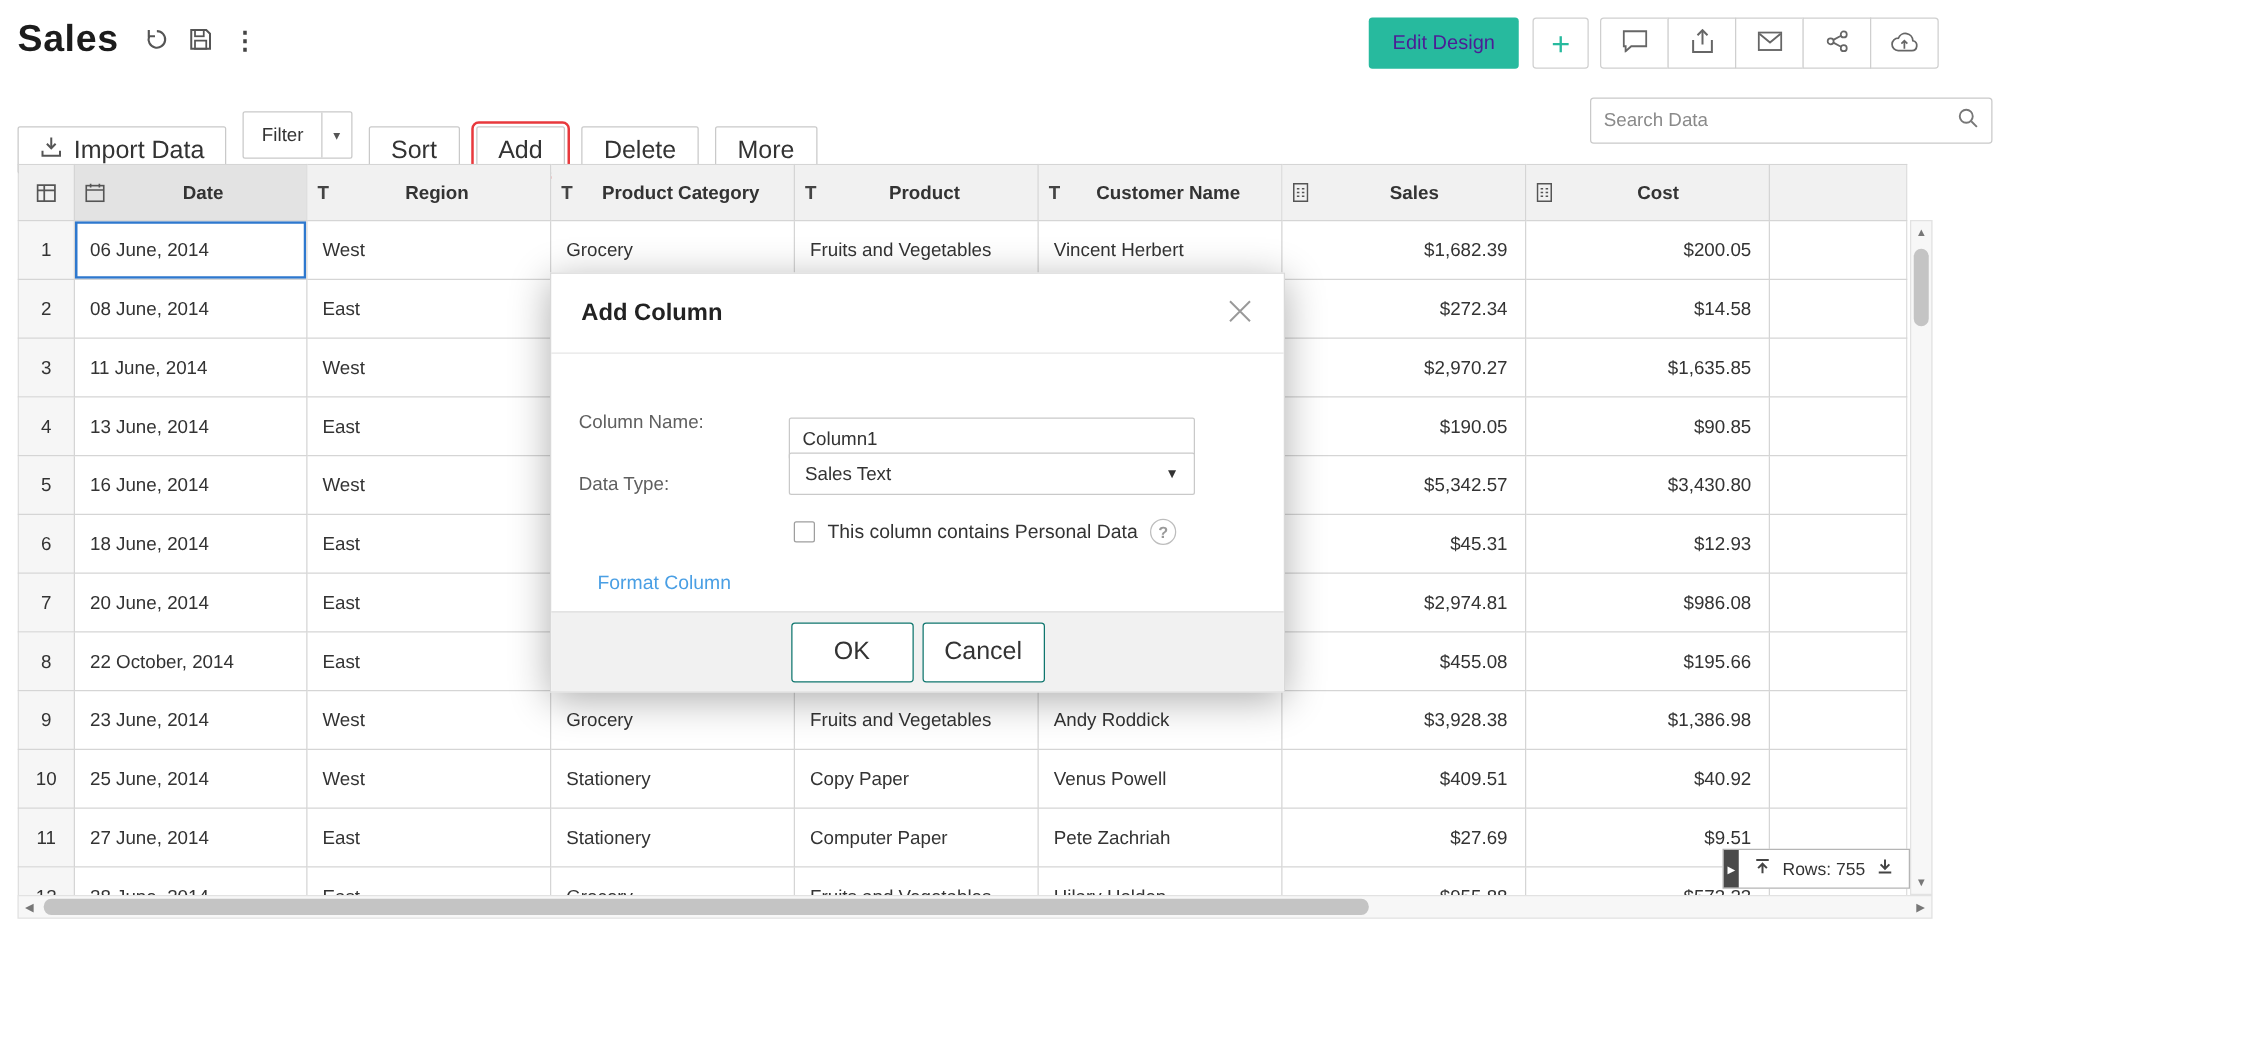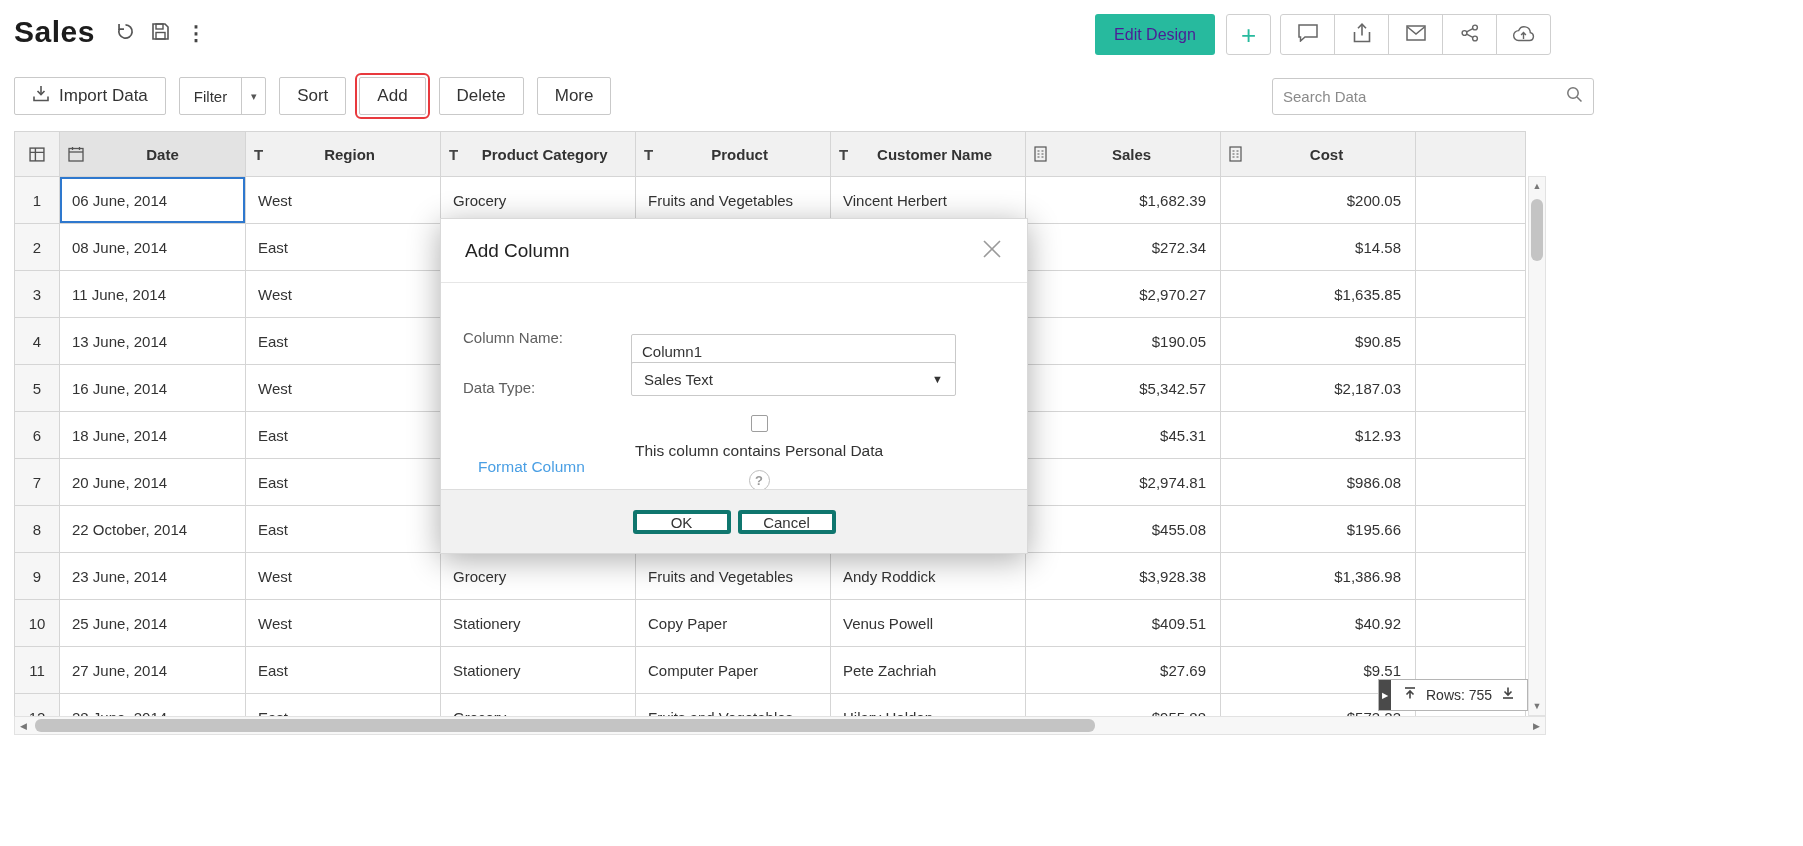--- a/index.html
+++ b/index.html
@@ -18,23 +18,23 @@
   .plus-btn { position:absolute; left:1226px; top:14px; width:45px; height:41px; background:#fff;
      border:1px solid #cfcfcf; border-radius:3px; color:#27BA9E; font-size:26px; line-height:26px; cursor:pointer; }
   .icon-group { position:absolute; left:1280px; top:14px; display:flex; }
   .icon-group .grp-btn { width:55px; height:41px; background:#fff; border:1px solid #cfcfcf; margin-left:-1px;
      display:flex; align-items:center; justify-content:center; cursor:pointer; }
   .icon-group .grp-btn:first-child { margin-left:0; border-radius:3px 0 0 3px; }
   .icon-group .grp-btn:last-child { border-radius:0 3px 3px 0; }
 
   
   .toolbar { position:absolute; left:14px; top:77px; display:flex; gap:13px; align-items:center; }
-  .tb-btn { height:38px; background:#fff; border:1px solid #c9c9c9; border-radius:2px; font-size:17px;
+  .tb-btn { height:38px; background:#fff; border:1px solid #c9c9c9; border-radius:2px; font-size:20px;
      color:#333; display:flex; align-items:center; padding:0 17px; gap:9px; cursor:pointer;
-     font-family:"Liberation Sans", sans-serif; }
+     font-family:"Liberation Sans", sans-serif;margin-top:24px; }
   .tb-btn.add { outline:2px solid #E8393D; outline-offset:2px; }
   .tb-split { height:38px; display:flex; border:1px solid #c9c9c9; border-radius:2px; background:#fff; cursor:pointer; }
   .tb-split-label { padding:0 14px; display:flex; align-items:center; font-size:15px; color:#333; }
   .tb-split-arrow { width:24px; border-left:1px solid #c9c9c9; display:flex; align-items:center; justify-content:center;
      font-size:11px; color:#555; }
   .search-box { position:absolute; left:1272px; top:78px; width:322px; height:37px; border:1px solid #c9c9c9;
      border-radius:3px; background:#fff; display:flex; align-items:center; padding:0 10px; }
   .search-box input { flex:1; border:none; outline:none; font-size:15px; color:#444;
      font-family:"Liberation Sans", sans-serif; }
   .search-box input::placeholder { color:#8a8a8a; opacity:1; }
@@ -72,40 +72,40 @@
      display:flex; align-items:center; z-index:5; }
   .rows-handle { width:12px; align-self:stretch; background:#4a4a4a; color:#fff; display:flex; align-items:center;
      justify-content:center; font-size:8px; cursor:pointer; }
   .rows-inner { display:flex; align-items:center; gap:9px; padding:0 12px; }
   .rows-text { font-size:14px; color:#333; }
 
   
   .dialog { position:absolute; left:440px; top:218px; width:588px; height:336px; background:#fff;
      border:1px solid #d9d9d9; box-shadow:0 6px 30px rgba(0,0,0,0.32); z-index:10; }
   .dialog-header { height:64px; border-bottom:1px solid #e6e6e6; display:flex; align-items:center; padding:0 24px; }
-  .dialog-title { font-size:19px; font-weight:normal; color:#222; }
+  .dialog-title { font-size:19px; font-weight:bold; color:#222; }
   .dialog-close { margin-left:auto; background:none; border:none; cursor:pointer; display:flex; align-items:center; }
   .form-row { position:absolute; left:22px; right:24px; display:flex; align-items:center; }
   .form-label { width:168px; font-size:15px; color:#5f5f5f; }
   .text-input { width:325px; height:34px; border:1px solid #c9c9c9; border-radius:2px; padding:0 10px;
      font-size:15px; color:#333; font-family:"Liberation Sans", sans-serif; outline:none;margin-top:27px; }
   .select-box { width:325px; height:34px; border:1px solid #c9c9c9; border-radius:2px; background:#fff;
      display:flex; align-items:center; padding:0 12px; cursor:pointer; }
   .select-value { flex:1; font-size:15px; color:#333; }
   .select-arrow { font-size:11px; color:#333; }
-  .checkbox-row { position:absolute; left:194px; top:196px; display:flex; align-items:center; gap:10px;flex-direction:column; }
+  .checkbox-row { position:absolute; left:194px; top:196px; display:flex; align-items:center; gap:10px; }
   .checkbox { width:17px; height:17px; border:1px solid #9e9e9e; border-radius:2px; background:#fff; cursor:pointer; }
   .checkbox-label { font-size:15.5px; color:#333; }
   .help-circle { width:21px; height:21px; border:1.5px solid #bdbdbd; border-radius:50%; color:#9a9a9a;
      font-size:13px; font-weight:bold; display:flex; align-items:center; justify-content:center; cursor:pointer; }
   .format-link { position:absolute; left:37px; top:239px; font-size:15.5px; color:#4A9FE4; cursor:pointer; text-decoration:none; }
   .dialog-footer { position:absolute; left:0; bottom:0; width:100%; height:64px; background:#f1f1f1;
      border-top:1px solid #ddd; display:flex; align-items:center; justify-content:center; gap:7px; }
-  .dlg-btn { width:98px; height:24px; background:#fff; border:4px solid #0f766e; border-radius:3px;
-     font-size:15px; color:#333; cursor:pointer; font-family:"Liberation Sans", sans-serif; }
+  .dlg-btn { width:98px; height:48px; background:#fff; border:1px solid #0f766e; border-radius:3px;
+     font-size:20px; color:#333; cursor:pointer; font-family:"Liberation Sans", sans-serif; }
 </style>
 </head>
 <body>
 
 <div class="canvas">
 
   <div class="app-title">Sales</div>
   <div class="title-icons">
     <button class="icon-btn-plain">
       <span>
@@ -340,21 +340,21 @@
       <td></td>
     </tr>
           <tr>
       <td class="row-num">5</td>
       <td>16 June, 2014</td>
       <td>West</td>
       <td></td>
       <td></td>
       <td></td>
       <td class="num-cell">$5,342.57</td>
-      <td class="num-cell">$2,187.03</td>
+      <td class="num-cell">$3,430.80</td>
       <td></td>
     </tr>
           <tr>
       <td class="row-num">6</td>
       <td>18 June, 2014</td>
       <td>East</td>
       <td></td>
       <td></td>
       <td></td>
       <td class="num-cell">$45.31</td>

